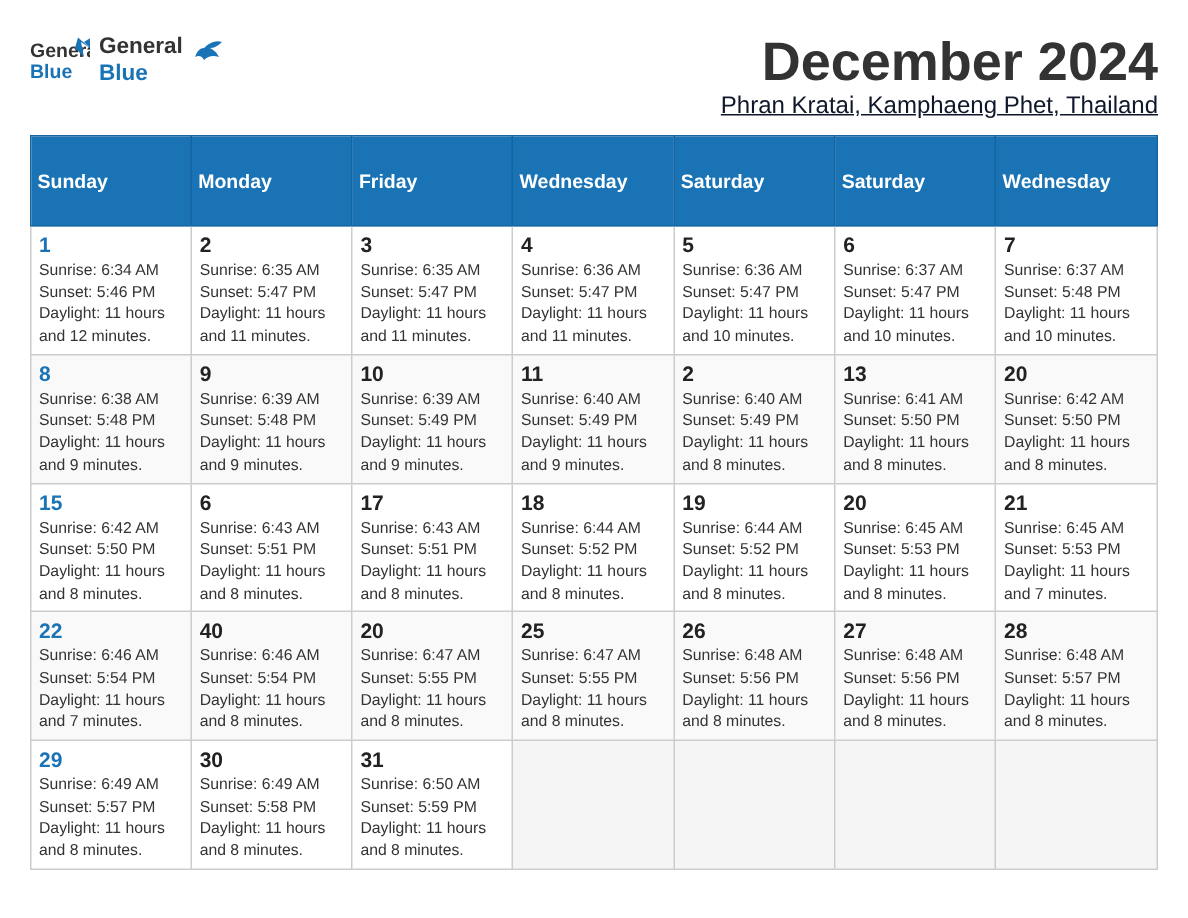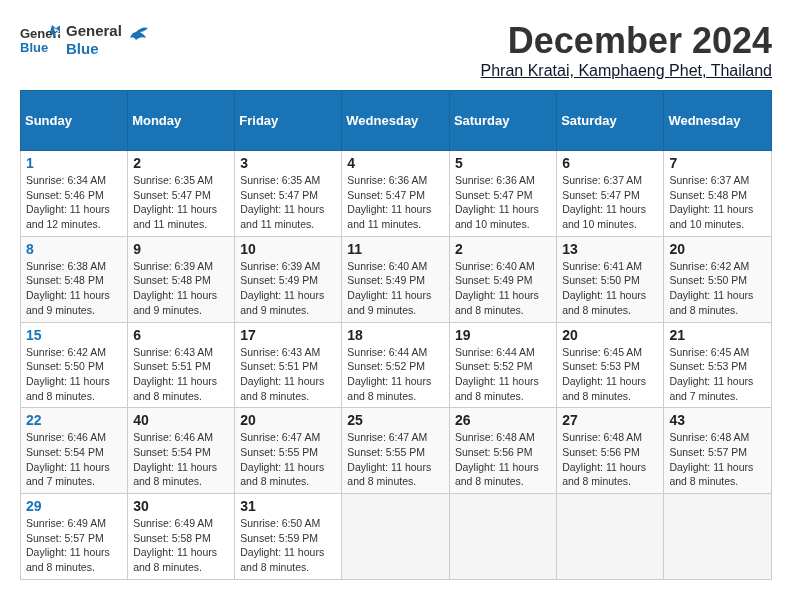--- a/index.html
+++ b/index.html
@@ -225,21 +225,21 @@
         </td>
         <td>
           <div class="day-number">26</div>
           <div class="day-detail">Sunrise: 6:48 AM<br>Sunset: 5:56 PM<br>Daylight: 11 hours and 8 minutes.</div>
         </td>
         <td>
           <div class="day-number">27</div>
           <div class="day-detail">Sunrise: 6:48 AM<br>Sunset: 5:56 PM<br>Daylight: 11 hours and 8 minutes.</div>
         </td>
         <td>
-          <div class="day-number">43</div>
+          <div class="day-number">28</div>
           <div class="day-detail">Sunrise: 6:48 AM<br>Sunset: 5:57 PM<br>Daylight: 11 hours and 8 minutes.</div>
         </td>
       </tr>
       <tr>
         <td class="sunday">
           <div class="day-number">29</div>
           <div class="day-detail">Sunrise: 6:49 AM<br>Sunset: 5:57 PM<br>Daylight: 11 hours and 8 minutes.</div>
         </td>
         <td>
           <div class="day-number">30</div>

